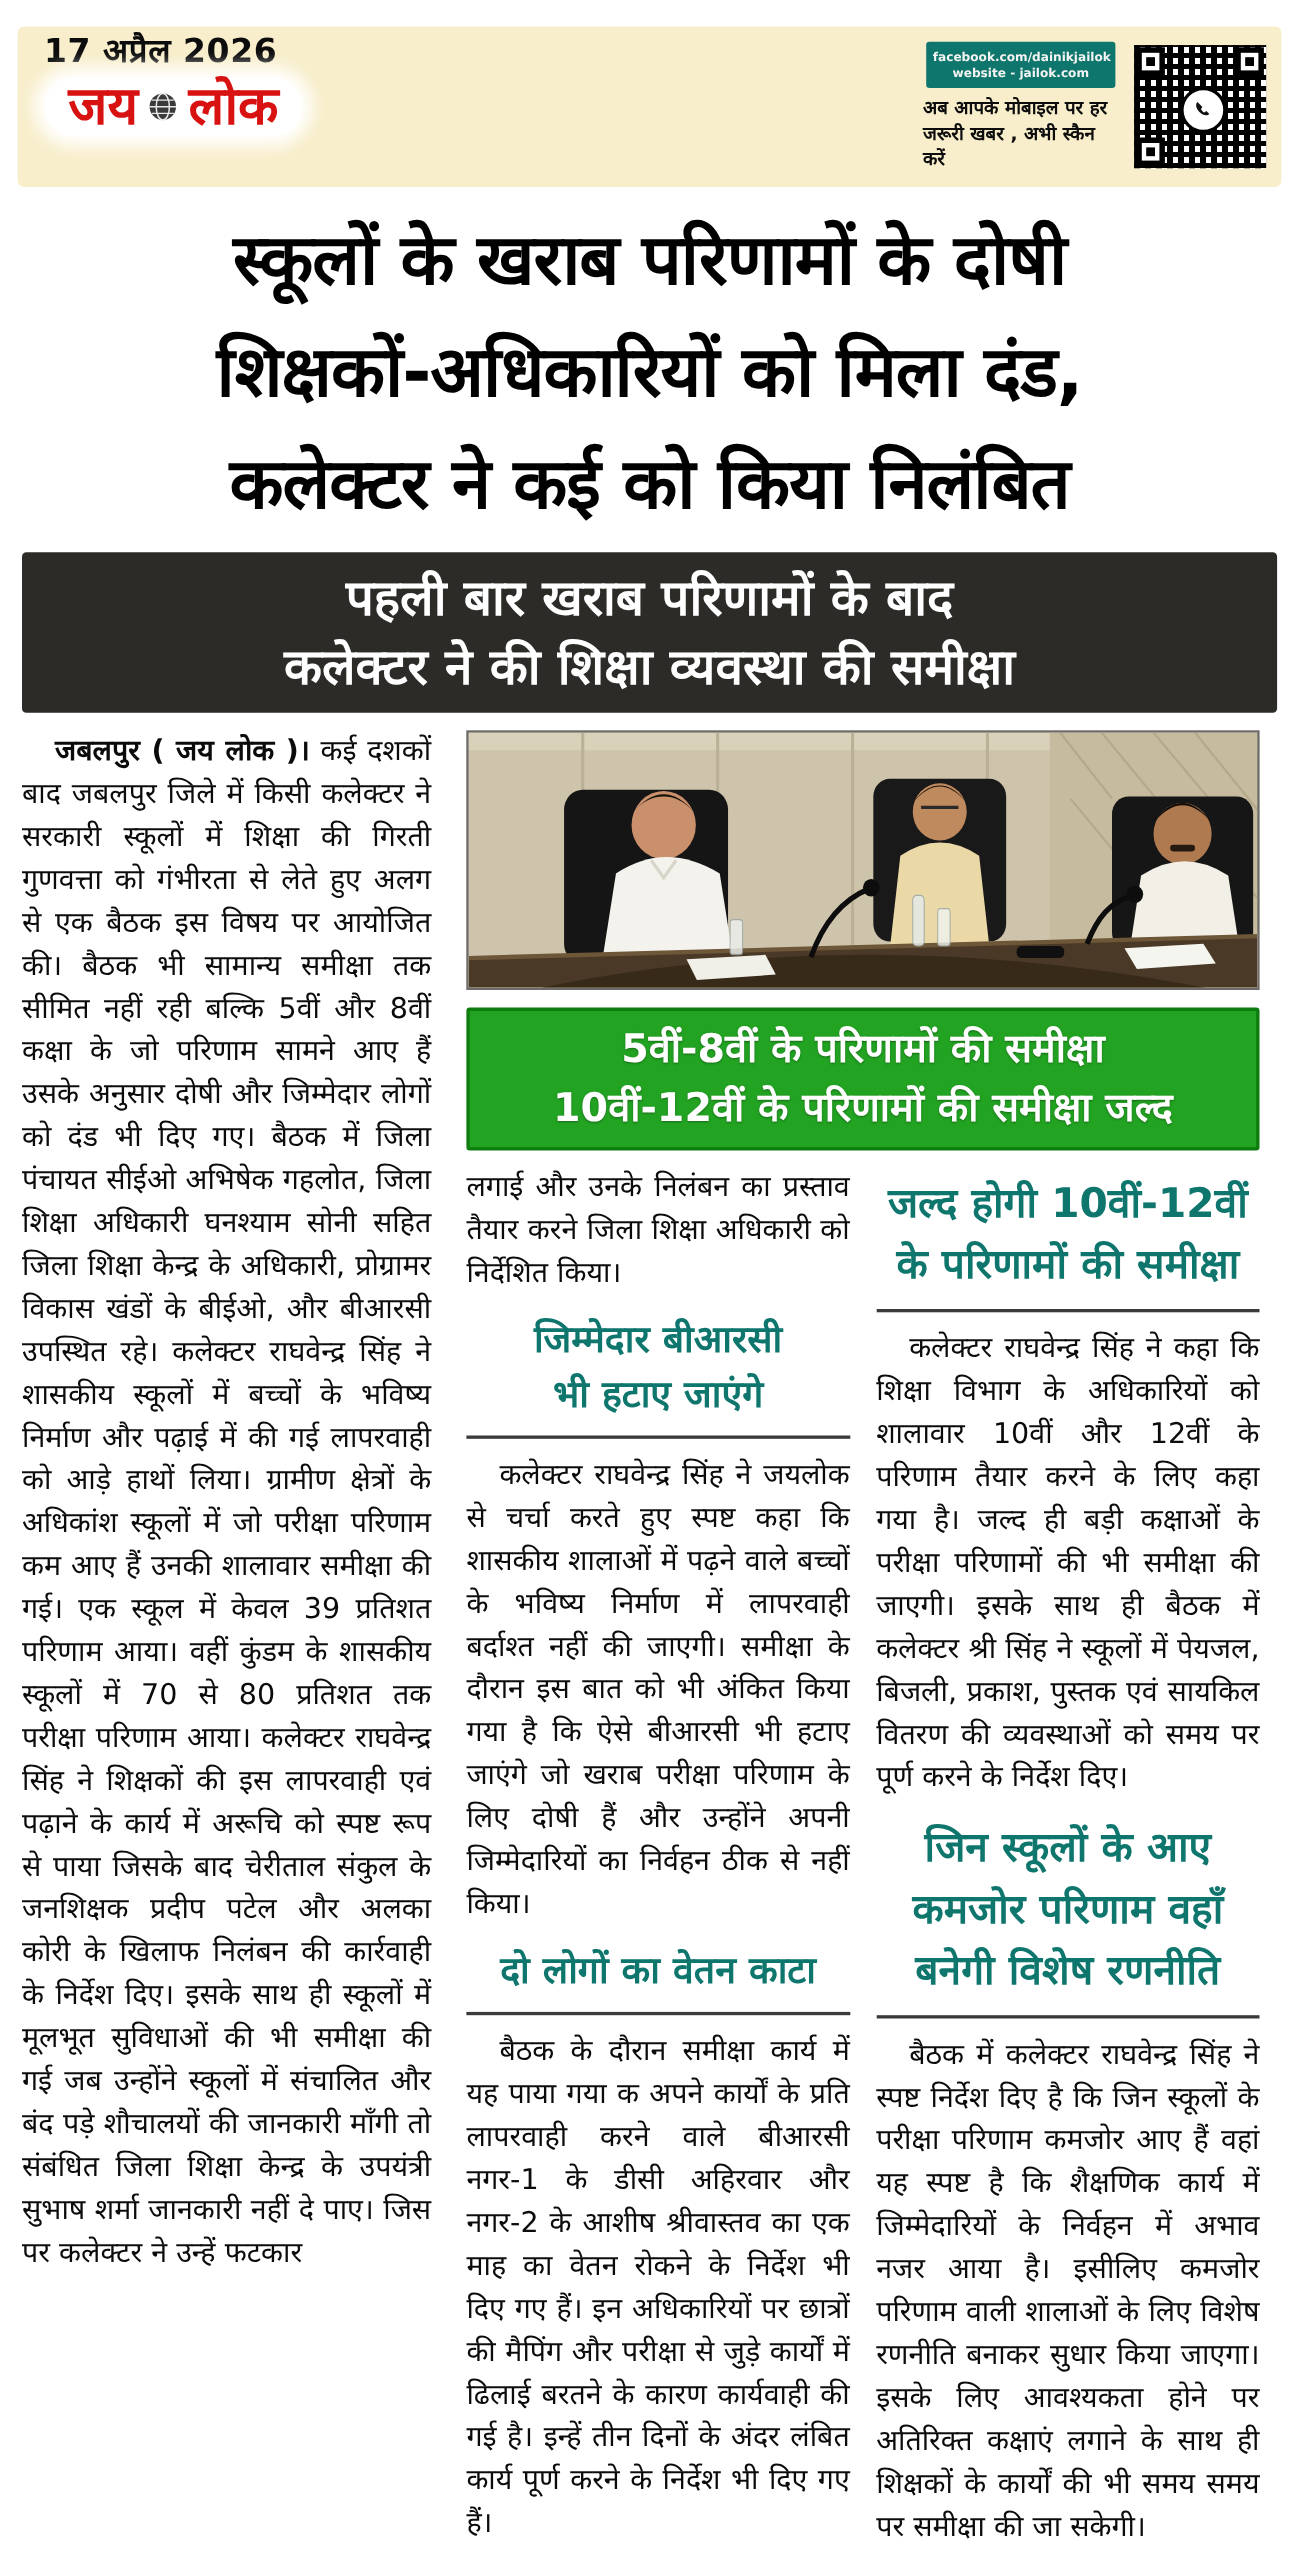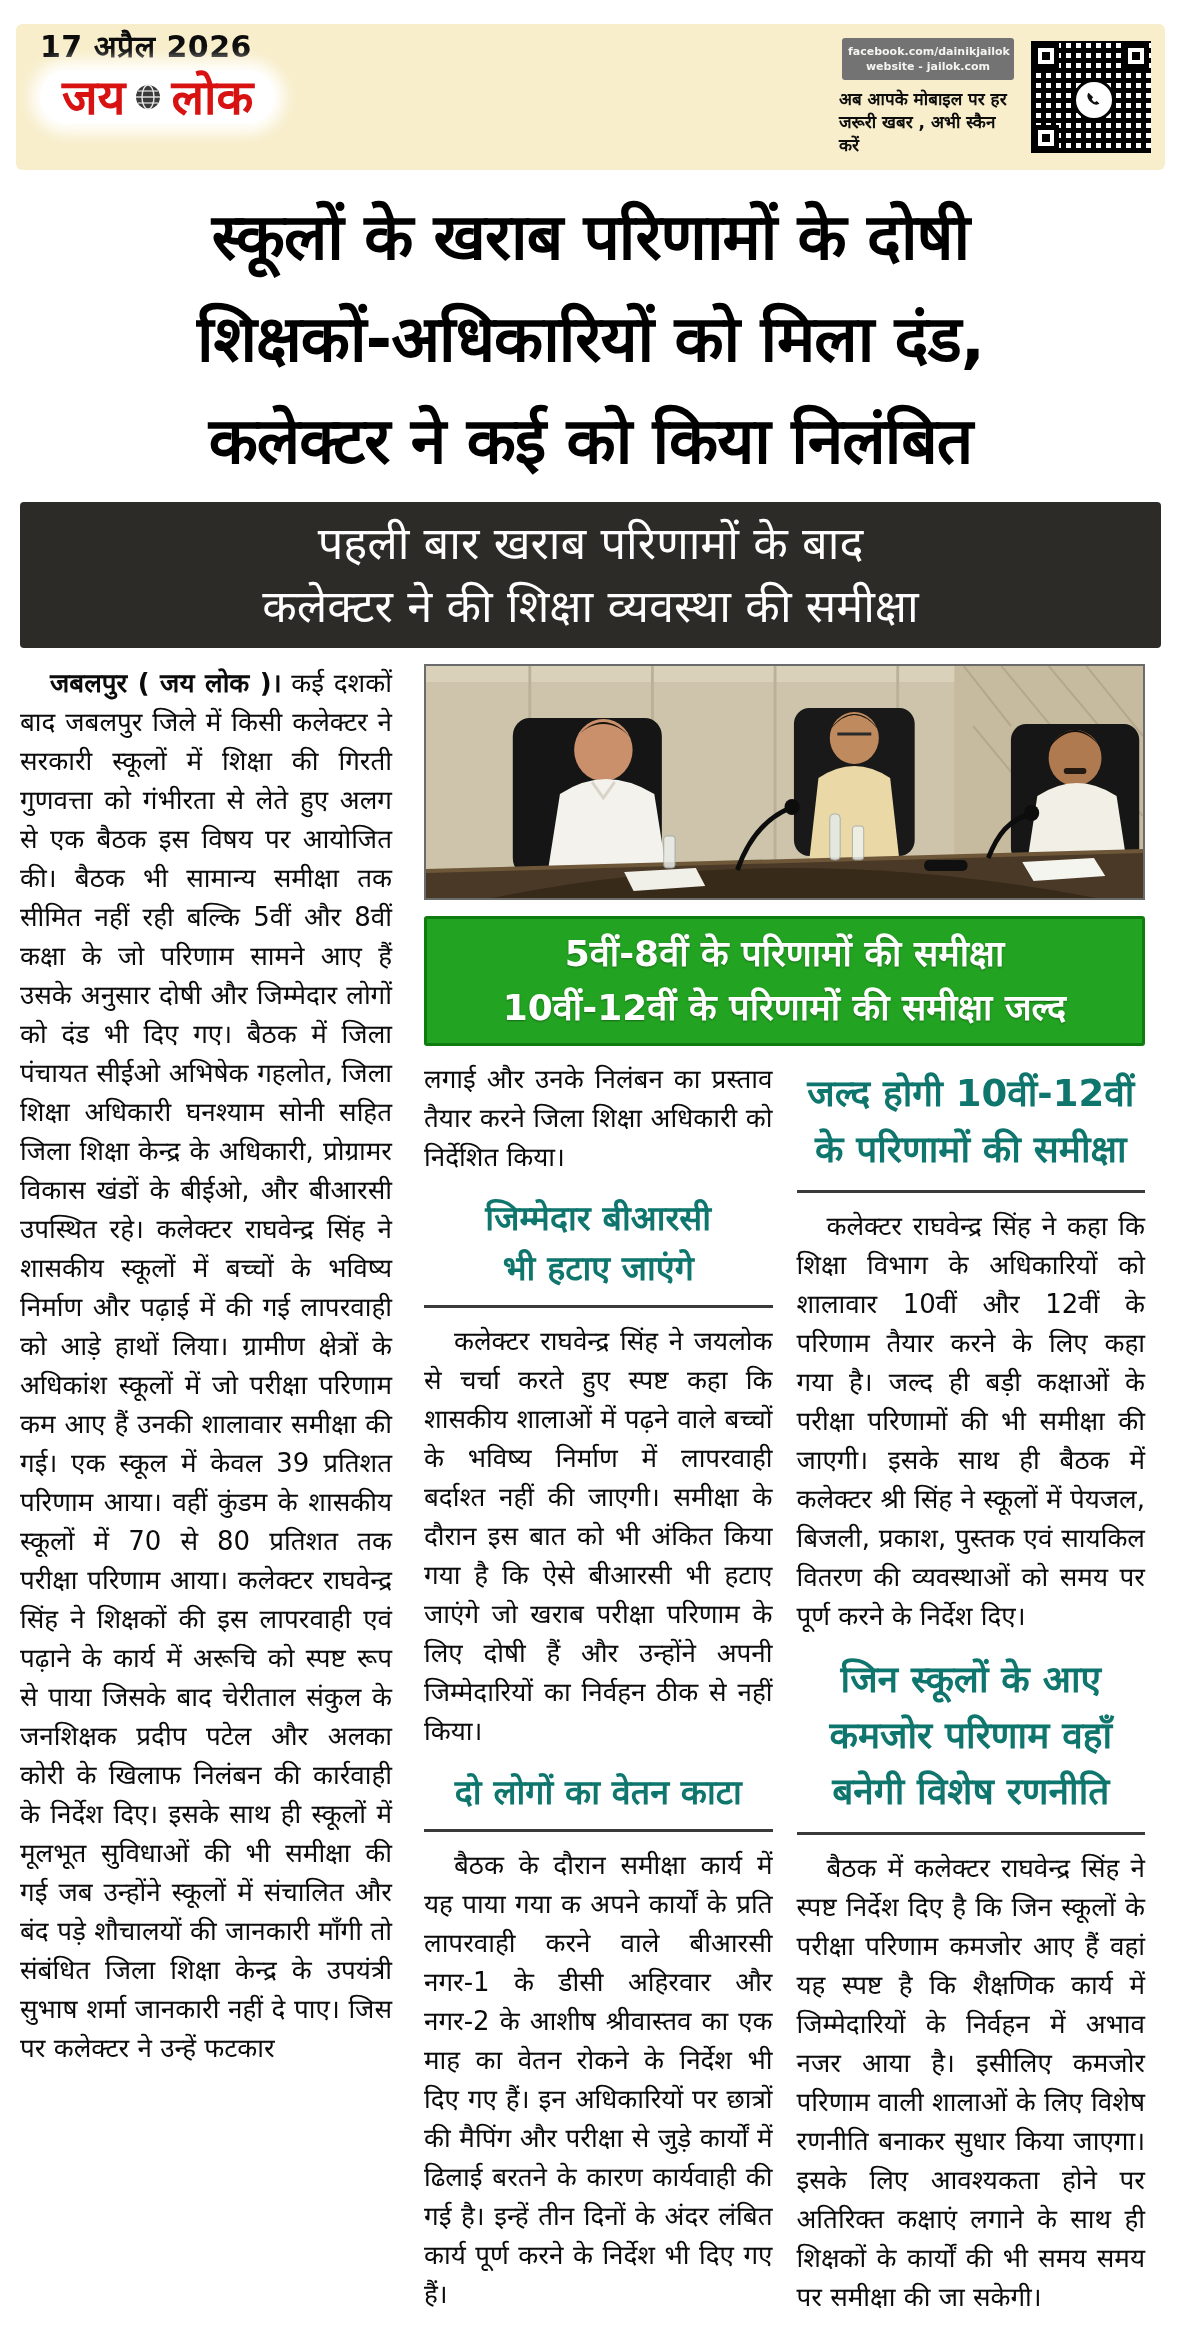--- a/index.html
+++ b/index.html
@@ -31,21 +31,21 @@
     box-shadow:0 0 14px 10px rgba(255,255,255,.9);
     padding:8px 22px;
     display:flex;align-items:center;gap:10px;
     width:max-content;
   }
   .logo-word{font-size:48px;font-weight:900;color:#d81111;line-height:38px;}
   .globe{width:26px;height:26px;display:block;}
   .mast-right{display:flex;align-items:center;gap:14px;padding:6px 4px;}
   .mast-right-text{display:flex;flex-direction:column;align-items:center;gap:8px;width:178px;}
   .social-box{
-    background:#737373;color:#f4f4f2;
+    background:#0f766e;color:#f4f4f2;
     font-size:11px;line-height:15px;font-weight:700;
     text-align:center;border-radius:3px;
     padding:6px 6px;width:160px;white-space:pre-line;
   }
   .scan-text{font-size:17px;font-weight:800;line-height:23px;text-align:left;color:#0d0d0d;white-space:pre-line;}
   .qr{
     width:120px;height:112px;background:#fff;position:relative;
     background-image:
       repeating-linear-gradient(0deg,#000 0 5px,transparent 5px 10px),
       repeating-linear-gradient(90deg,#000 0 5px,#fff 5px 10px);
@@ -74,21 +74,21 @@
   }
 
   
   .black-banner{
     margin:10px 20px 0 20px;
     background:#2d2b28;
     border-radius:4px;
     color:#fff;
     text-align:center;
     font-size:45px;
-    font-weight:400;
+    font-weight:700;
     line-height:63px;
     padding:10px 8px;
     white-space:pre-line;
   }
 
   
   .article{
     display:flex;
     gap:16px;
     padding:16px 36px 30px 20px;

